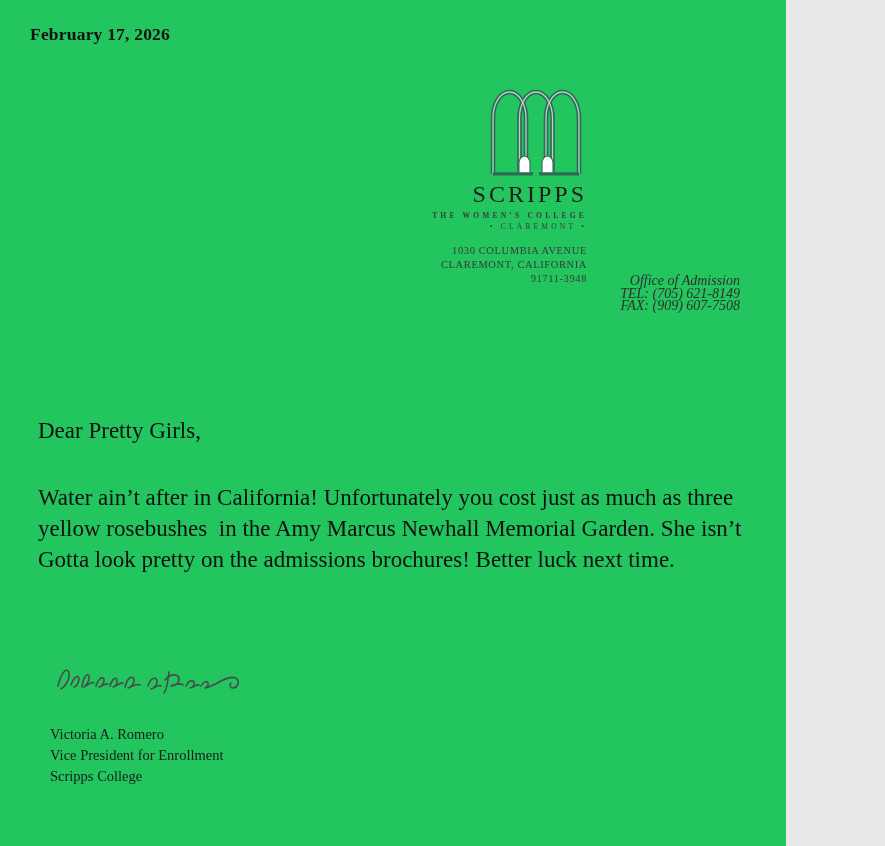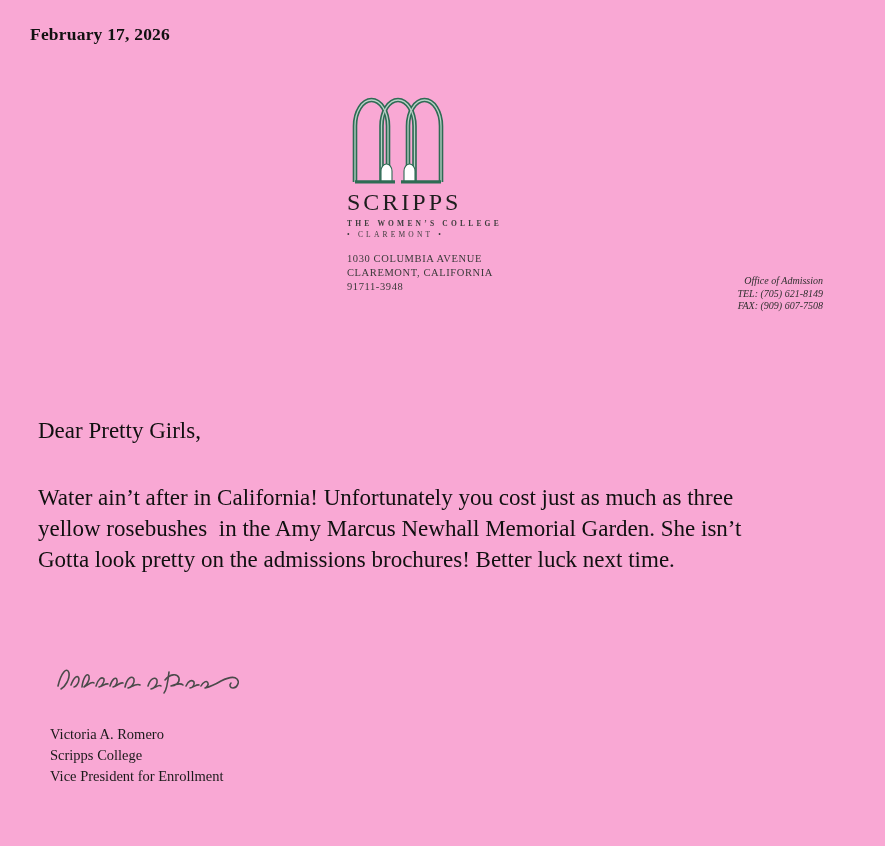--- a/index.html
+++ b/index.html
@@ -1,40 +1,40 @@
 <!DOCTYPE html>
 <html><head>
 <meta charset="utf-8">
 <style>
   * { margin: 0; padding: 0; box-sizing: border-box; }
   html, body { background: #e8e8e8; }
   .page {
     position: relative;
-    width: 885px;
+    width: 786px;
     height: 846px;
-    background: #f9a8d4;
+    background: #22c55e;
     font-family: "Liberation Serif", serif;
     color: #151515;
     overflow: hidden;
   }
   .date {
     position: absolute;
     left: 30px;
     top: 24px;
     font-size: 17.5px;
     font-weight: bold;
     letter-spacing: 0.2px;
     color: #111;
   }
   .letterhead {
     position: absolute;
     left: 347px;
-    top: 94px;
+    top: 86px;
     width: 240px;
-    text-align: left;
+    text-align: right;
   }
   .arches { display: inline-block; }
   .wordmark {
     margin-top: 1px;
     font-size: 24px;
     letter-spacing: 3px;
     color: #1e1e1e;
   }
   .lh-sub1 {
     margin-top: 3px;
@@ -51,25 +51,25 @@
   }
   .address {
     margin-top: 13px;
     font-size: 10.5px;
     line-height: 14px;
     letter-spacing: 0.6px;
     color: #3a3a3a;
   }
   .office {
     position: absolute;
-    right: 62px;
+    right: 46px;
     top: 275px;
     text-align: right;
     font-style: italic;
-    font-size: 10px;
+    font-size: 14px;
     line-height: 12.5px;
     color: #2f2f2f;
   }
   .salutation {
     position: absolute;
     left: 38px;
     top: 418px;
     font-size: 23px;
     color: #101010;
     text-align: right;
@@ -167,17 +167,17 @@
 
       <path d="M121,24 C120,33 118,43 116,45"></path>
       <path d="M117,32 C122,26 129,25 131,30 C132,35 127,38 123,38 C128,36 133,35 135,37"></path>
       <path d="M138,38 C140,33 144,31 146,34 C147,37 144,40 142,40 C146,39 149,36 151,37"></path>
       <path d="M153,38 C155,34 159,32 160,35 C161,37 158,40 157,40 C161,39 168,36 173,33 C179,30 186,28 189,31 C192,34 189,40 185,40 C182,40 181,37 183,35"></path>
     </g>
   </svg>
 
   <div class="sig-block">
     <div>Victoria A. Romero</div>
+    <div>Vice President for Enrollment</div>
     <div>Scripps College</div>
-    <div>Vice President for Enrollment</div>
   </div>
 
 </div>
 
 </body></html>

